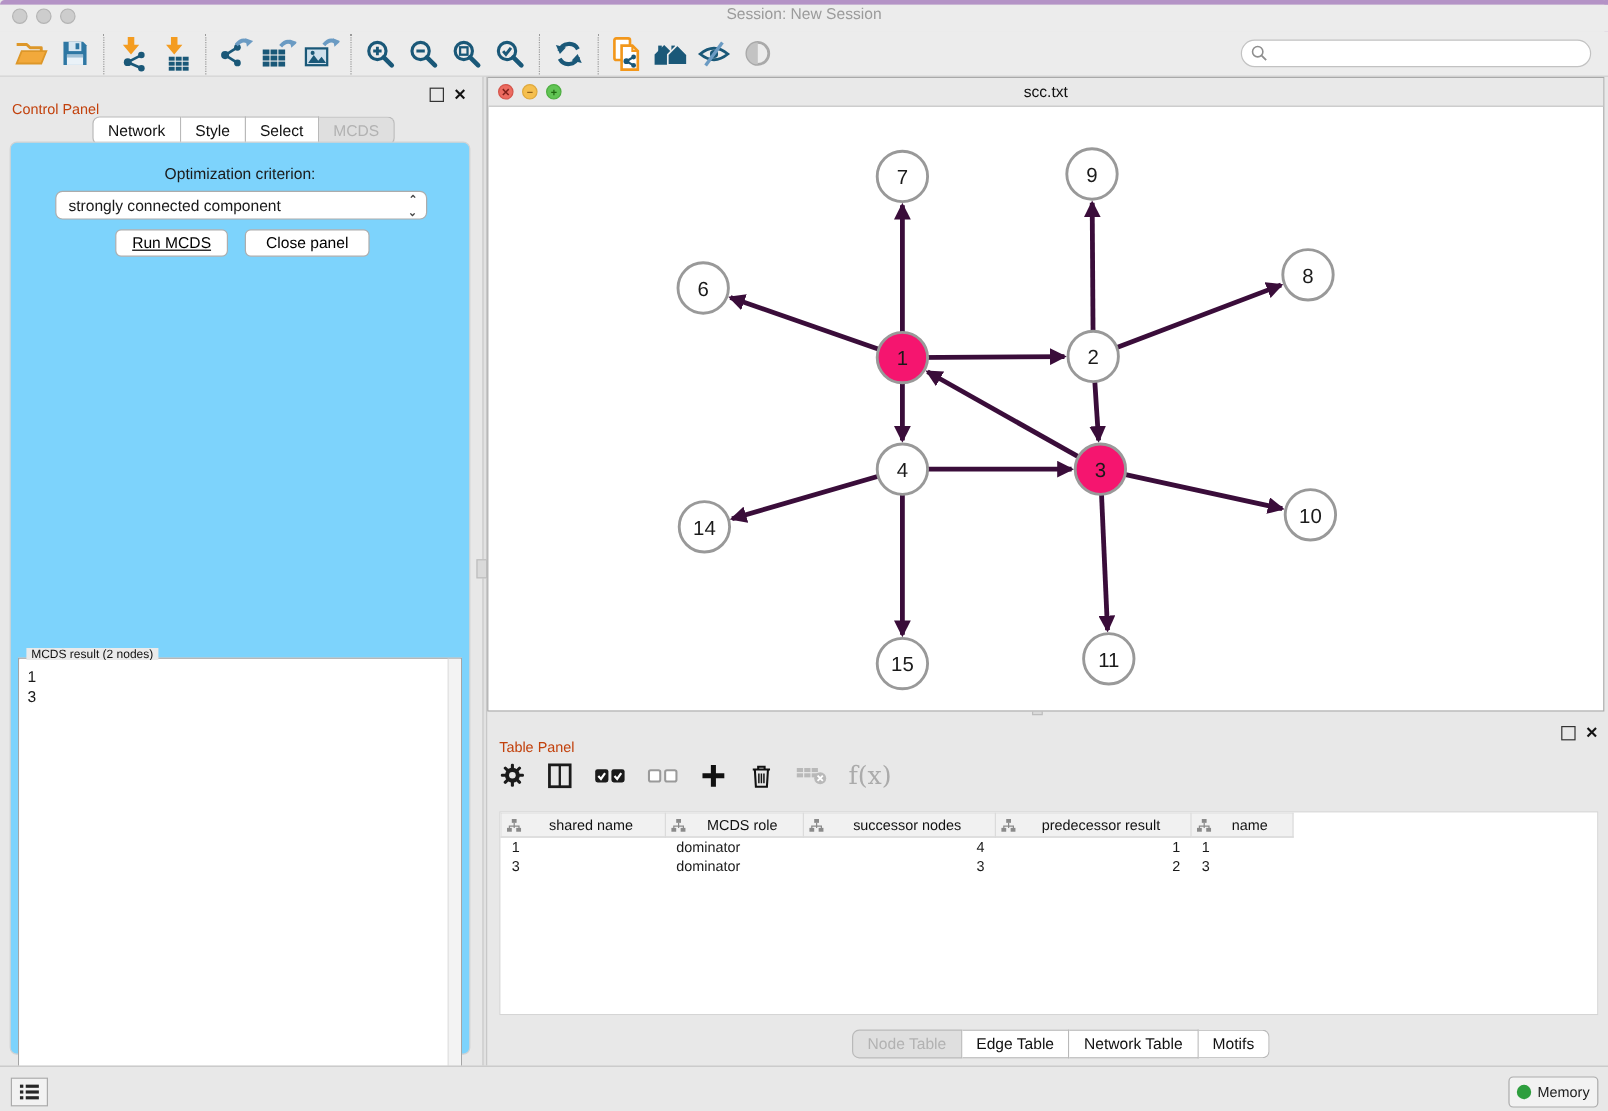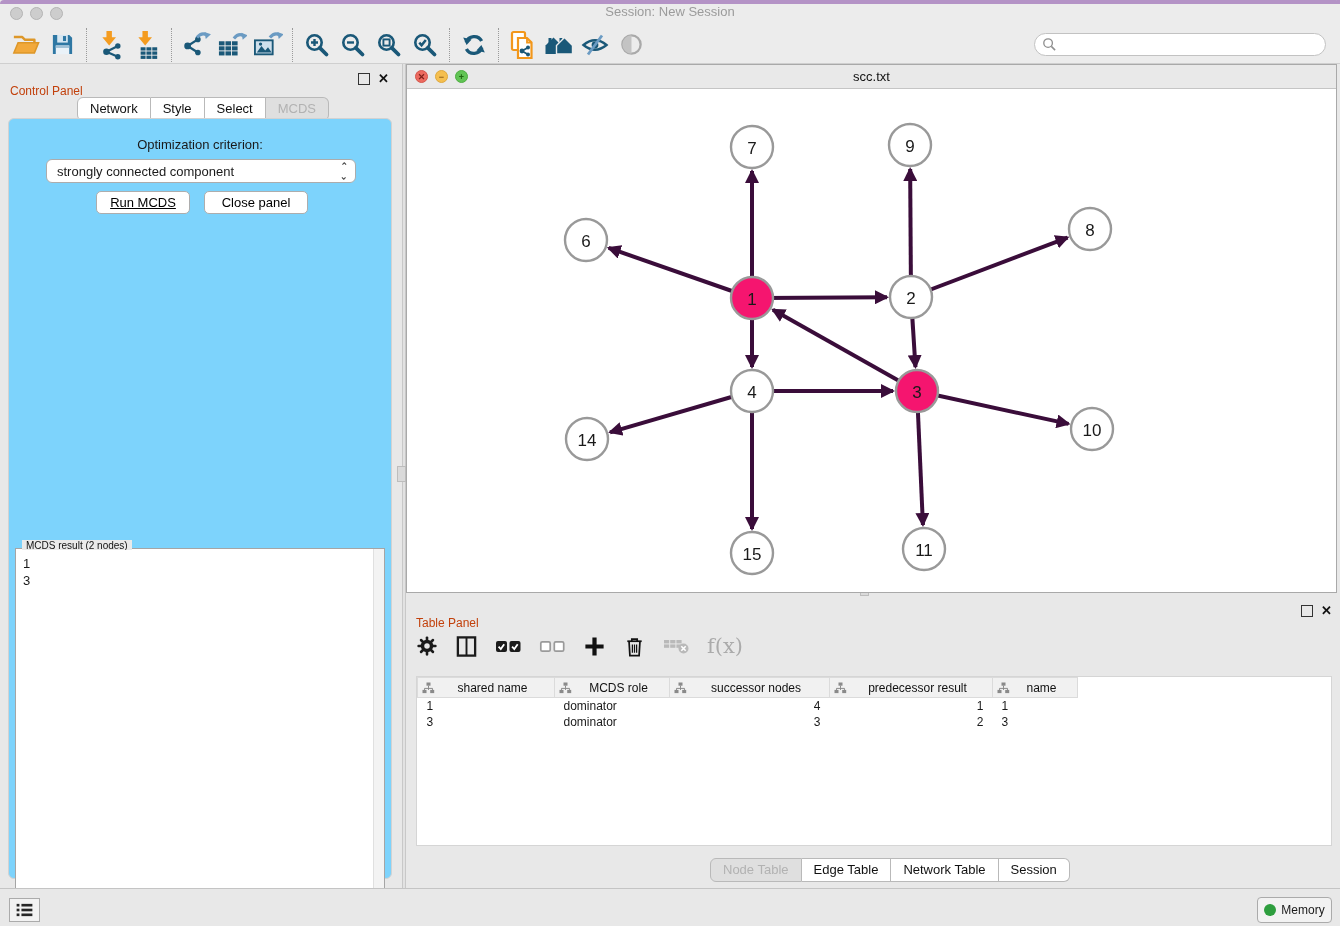--- a/index.html
+++ b/index.html
@@ -542,21 +542,21 @@
             <td class="al-r">2</td>
             <td class="al-l">3</td>
           </tr>
         </tbody>
       </table>
   </div>
   <div class="segbar tp-tabs" id="tp-tabs">
       <div class="seg seg-selected">Node Table</div>
       <div class="seg">Edge Table</div>
       <div class="seg">Network Table</div>
-      <div class="seg">Session</div>
+      <div class="seg">Motifs</div>
     </div>
 </div>
 
 <div class="abs statusbar">
   <span class="console-btn">
     <svg width="21" height="18" viewBox="0 0 24 20">
         <g fill="#262626">
           <rect x="3" y="3" width="3.2" height="3"></rect>
           <rect x="8.5" y="3" width="12.5" height="3"></rect>
           <rect x="3" y="8.5" width="3.2" height="3"></rect>

